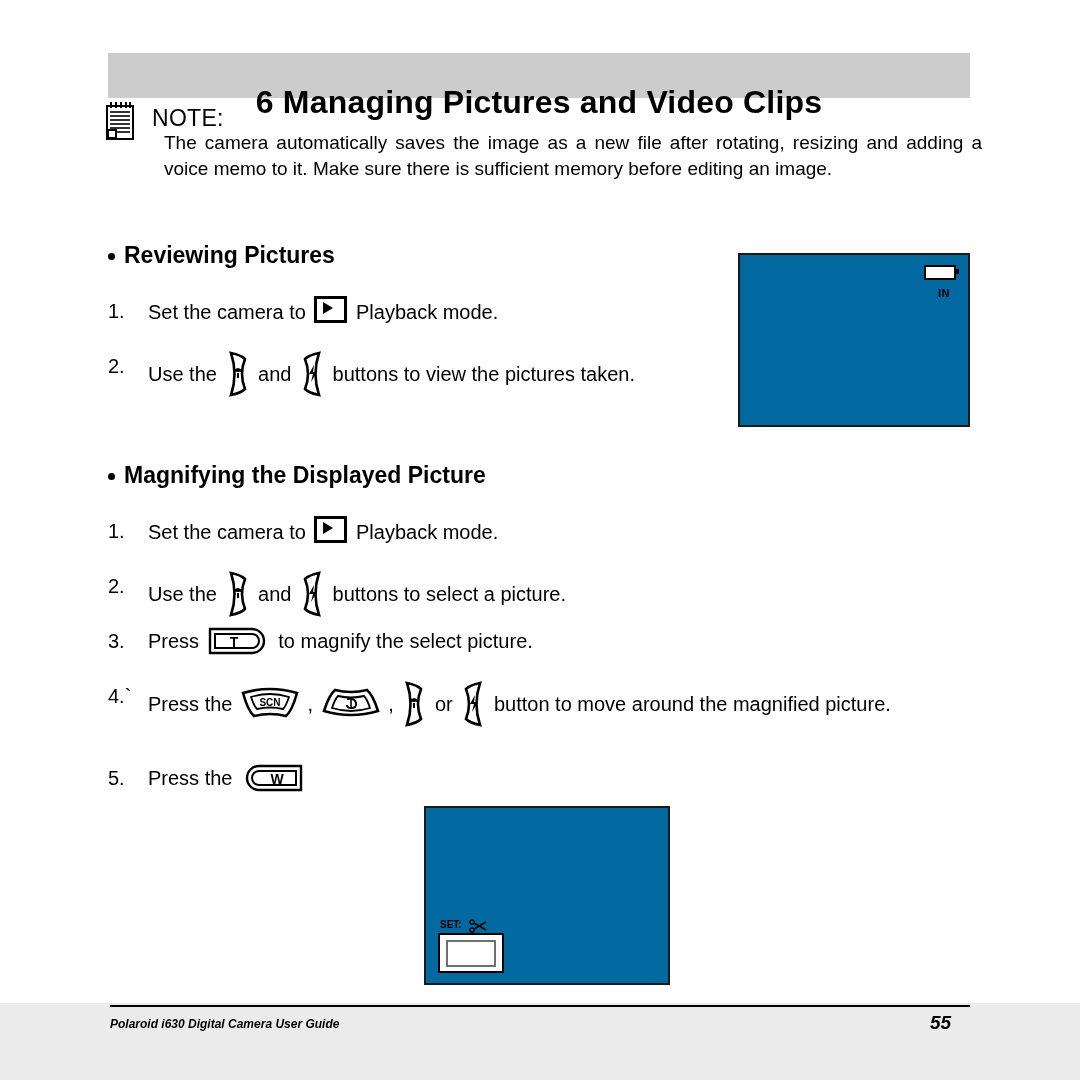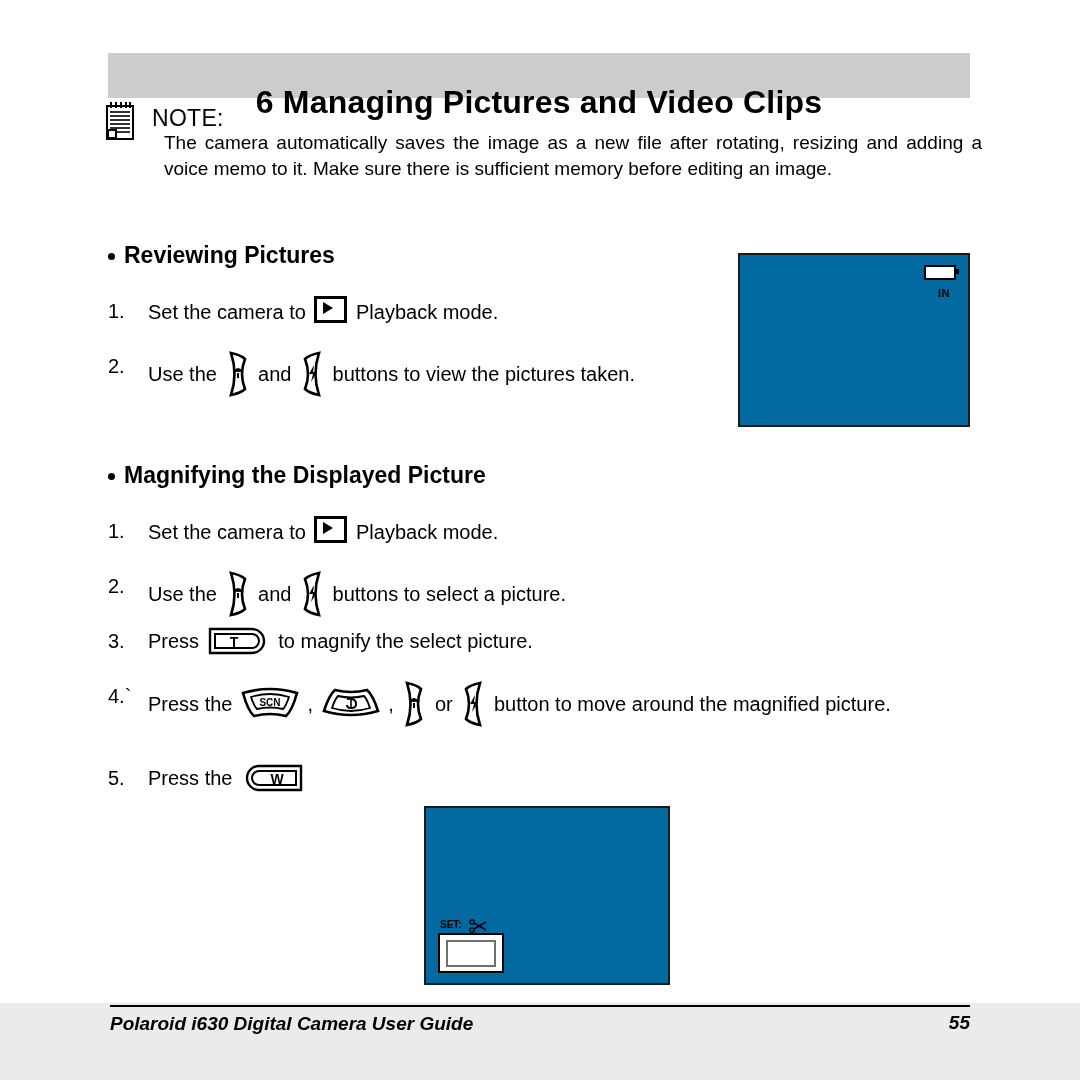--- a/index.html
+++ b/index.html
@@ -123,24 +123,24 @@
   
   .footer-band{
     position:absolute;left:0;top:1003px;width:1080px;height:77px;
     background:#ebebeb;
   }
   .footer-rule{
     position:absolute;left:110px;top:1005px;width:860px;height:2px;background:#000;
   }
   .footer-left{
     position:absolute;left:110px;top:1010px;
-    font-size:19px;font-weight:bold;font-style:italic;line-height:28px;
+    font-size:12px;font-weight:bold;font-style:italic;line-height:28px;
   }
   .footer-page{
-    position:absolute;left:930px;top:1012px;width:40px;text-align:right;
+    position:absolute;left:930px;top:1012px;width:40px;text-align:left;
     font-size:19px;font-weight:bold;font-style:italic;
   }
 </style>
 </head>
 <body>
 
 <div class="page">
 
   <div class="chapter-band"></div>
   <div class="chapter-title">6 Managing Pictures and Video Clips</div>

